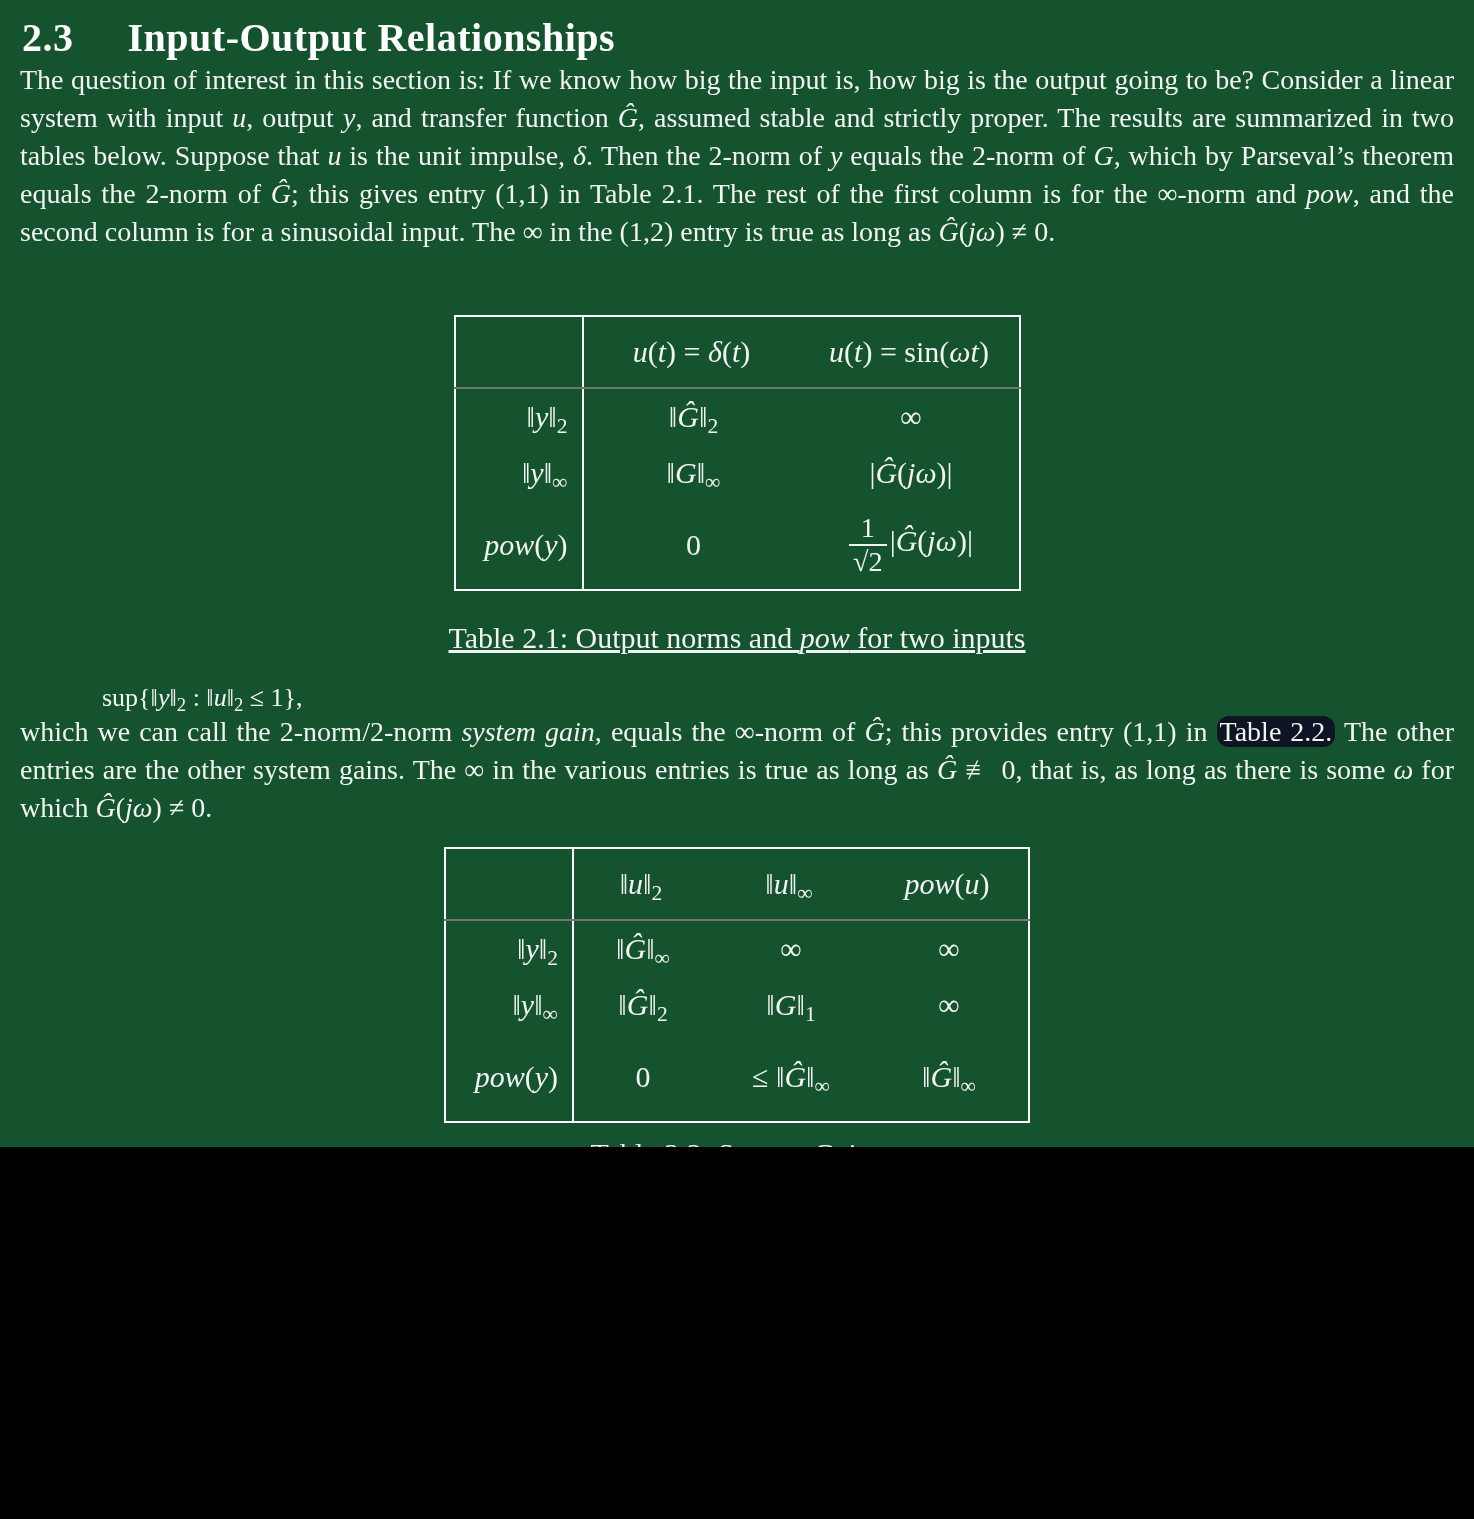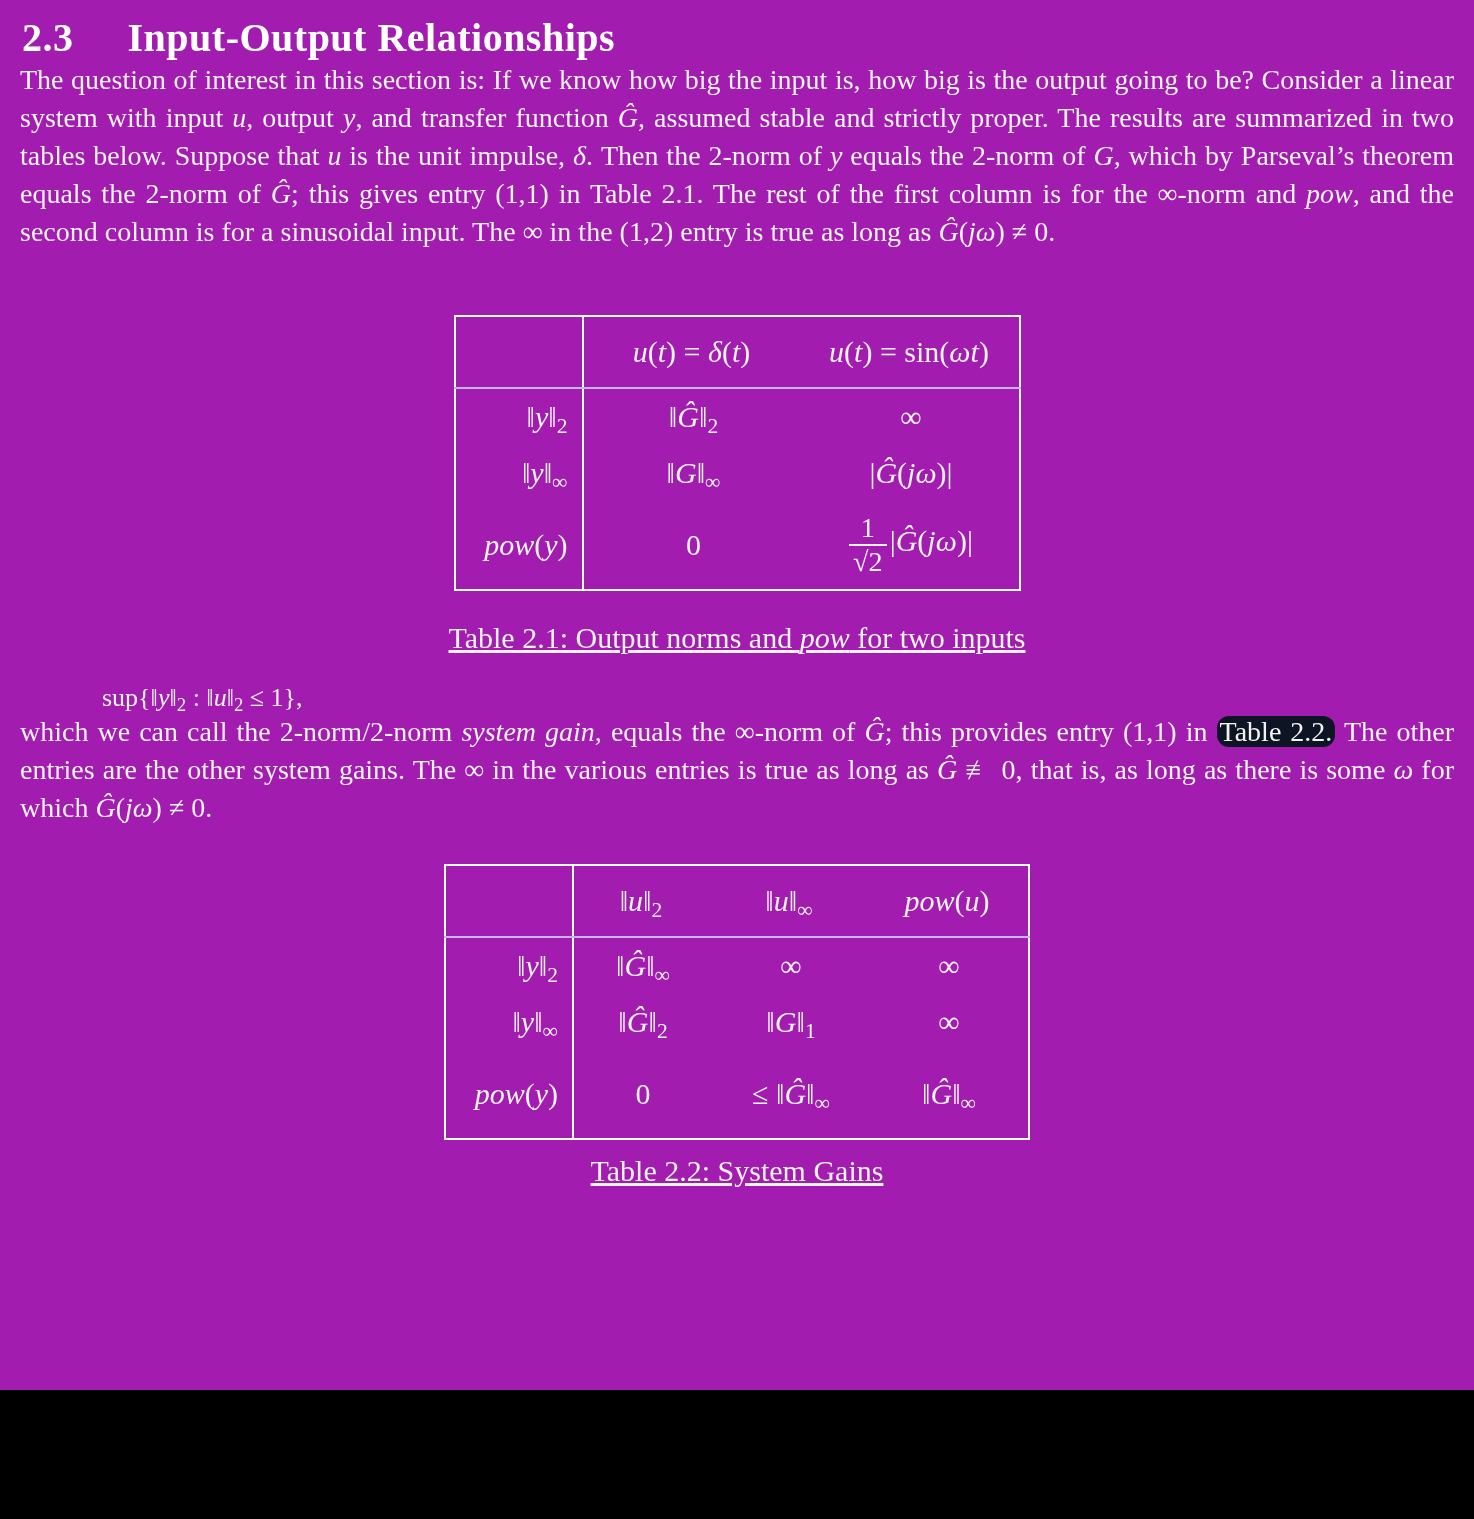--- a/index.html
+++ b/index.html
@@ -1,21 +1,21 @@
 <!DOCTYPE html>
 <html><head>
 <meta charset="utf-8">
 <style>
   html,body{margin:0;padding:0;background:#000;}
   .page{
     position:relative;
-    width:1474px;height:1390px;
+    width:1474px;height:1147px;
     box-sizing:border-box;
     padding:0 20px;
-    background:#a21caf;
+    background:#14532d;
     color:#f3f3f3;
     font-family:"Liberation Serif","DejaVu Serif","DejaVu Sans",serif;
     overflow:hidden;
   }
   i{font-style:italic;}
   sub{font-size:0.72em;line-height:0;vertical-align:-0.28em;}
   h1.sec{
     margin:14px 0 0 2px;
     font-size:40px;
     font-weight:700;
@@ -36,42 +36,42 @@
     font-size:26px;
     margin:28px 0 0 82px;
   }
   .hl{
     background:#0d1524;
     padding:0 3px;
     border-radius:12px;
   }
   .twrap{display:flex;justify-content:center;}
   .t21wrap{margin-top:64px;}
-  .t22wrap{margin-top:37px;}
+  .t22wrap{margin-top:20px;}
   table.mtable{
     border-collapse:collapse;
     border:2px solid #fff;
     font-size:30px;
     color:#f3f3f3;
   }
   .mtable td{
     text-align:center;
     vertical-align:middle;
     padding:0 12px;
     height:56px;
   }
   .mtable td.lbl{
     text-align:right;
     border-right:2px solid #fff;
     padding-left:16px;
     padding-right:14px;
     min-width:96px;
   }
   .mtable tr.hrow td{
-    border-bottom:2px solid #c4b5fd;
+    border-bottom:2px solid #737373;
     height:70px;
     padding-left:8px;
   }
   .mtable tr.fr td{height:88px;}
   .c215{min-width:200px;}
   .c210{min-width:195px;}
   .c130{min-width:118px;}
   .c150{min-width:138px;}
   .frac{
     display:inline-flex;

